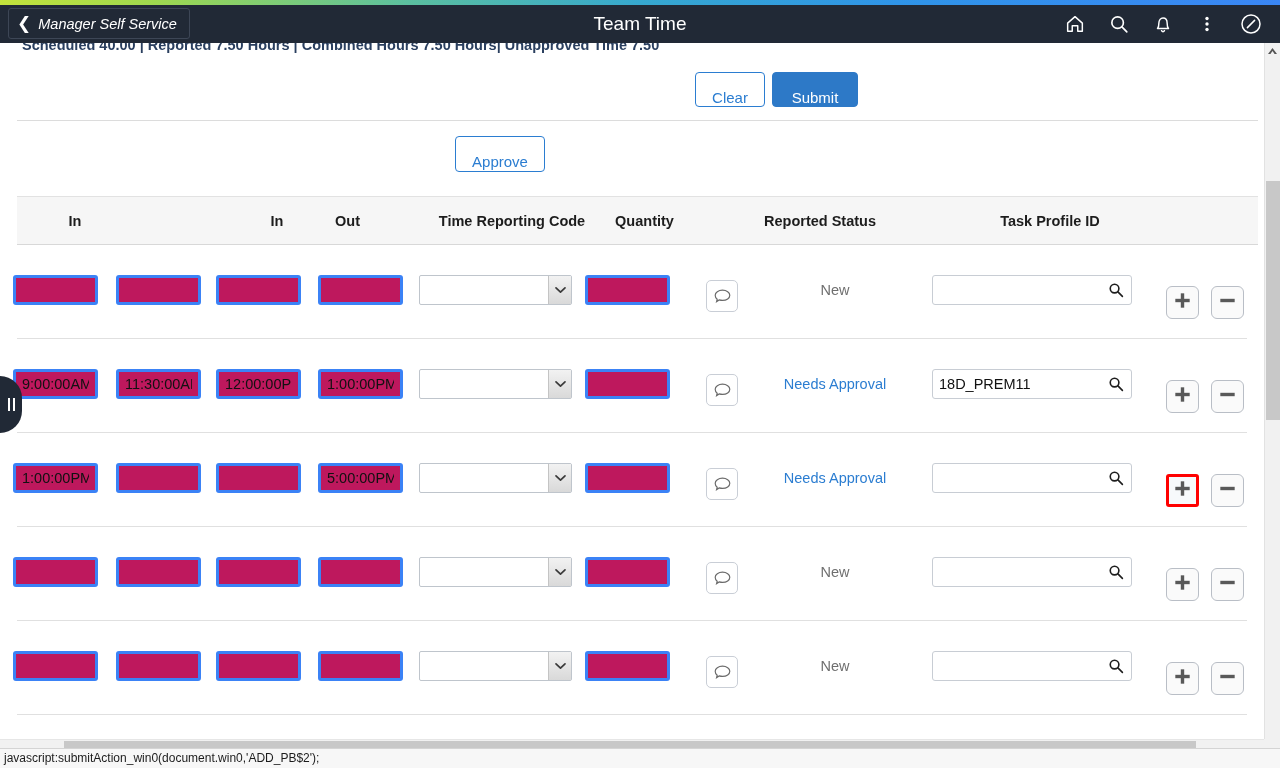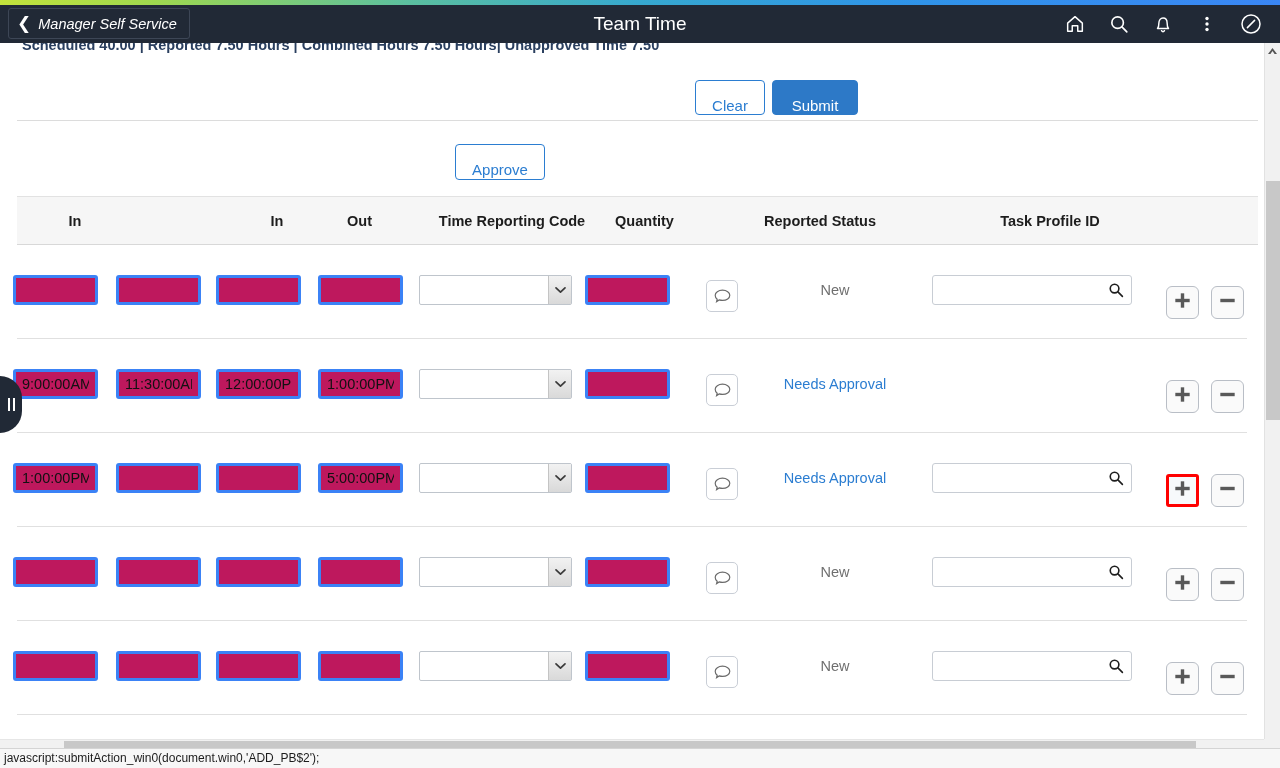--- a/index.html
+++ b/index.html
@@ -83,21 +83,20 @@
   .action-row {
     position: absolute; top: 62px; left: 0;
     width: 1258px; height: 58px;
   }
   .btn {
     font-family: "Liberation Sans", sans-serif;
     font-size: 15px;
     border-radius: 4px;
     cursor: pointer;
     padding: 16px;
-    margin-top: 8px;
   }
   .btn-outline {
     background: #ffffff;
     border: 1px solid #2b7dd1;
     color: #2b7dd1;
   }
   .btn-primary {
     background: #2d79c7;
     border: 1px solid #2d79c7;
     color: #ffffff;
@@ -376,21 +375,21 @@
   <button class="btn btn-primary" id="submit-btn">Submit</button>
 </div>
 
 <div class="divider"></div>
 
 <button class="btn btn-outline" id="approve-btn">Approve</button>
 
 <div class="grid-head">
   <div class="th" style="left:40px;width:36px;text-align:center">In</div>
   <div class="th" style="left:242px;width:36px;text-align:center">In</div>
-  <div class="th" style="left:300px;width:85px;text-align:center">Out</div>
+  <div class="th" style="left:318px;width:85px;">Out</div>
   <div class="th" style="left:419px;width:152px;text-align:center">Time Reporting Code</div>
   <div class="th" style="left:585px;width:85px;text-align:center">Quantity</div>
   <div class="th" style="left:739px;width:120px;text-align:right">Reported Status</div>
   <div class="th" style="left:962px;width:142px;text-align:center">Task Profile ID</div>
 </div>
 
 <div class="grid-body" id="grid-body">
     <div class="row" style="top: 0px;">
       <div class="row-sep" style="top:93px"></div>
       <div class="cell" style="left:13px;top:30px"><input class="tf narrow" type="text" value="" style=""></div>
@@ -463,20 +462,31 @@
       <div class="cell" style="left:706px;top:35px">
         <div class="cmt-btn">
           <svg width="17" height="15" viewBox="0 0 17 15" fill="none" stroke="#6b6b6b" stroke-width="1.2">
             <path d="M8.5 1.2 C12.6 1.2 15.8 3.4 15.8 6.3 C15.8 9.2 12.6 11.4 8.5 11.4 C7.3 11.4 6.2 11.2 5.2 10.9 L2.6 12.6 L3.2 10.2 C1.8 9.2 1.2 7.8 1.2 6.3 C1.2 3.4 4.4 1.2 8.5 1.2 Z"></path>
           </svg>
         </div>
       </div>
       <div class="cell" style="left:775px;top:37px;width:120px">
         <span class="status-txt status-needs" style="display:block">Needs Approval</span>
       </div>
+      <div class="cell" style="left:932px;top:30px">
+        <div class="lookup">
+          <input type="text" value="18D_PREM11" style="">
+          <span class="mag">
+            <svg width="16" height="16" viewBox="0 0 20 20" fill="none" stroke="#1d1d1d" stroke-width="2" stroke-linecap="round">
+              <circle cx="8.2" cy="8.2" r="5.4"></circle>
+              <line x1="12.4" y1="12.4" x2="18" y2="18"></line>
+            </svg>
+          </span>
+        </div>
+      </div>
       <div class="cell" style="left:1166px;top:41px">
         <div class="rbtn">
           <span class="glyph"><svg width="17" height="17" viewBox="0 0 18 18" fill="#595959">
               <rect x="7.2" y="1.4" width="3.6" height="15.2"></rect>
               <rect x="1.4" y="7.2" width="15.2" height="3.6"></rect>
             </svg></span>
         </div>
       </div>
       <div class="cell" style="left:1211px;top:41px">
         <div class="rbtn">

